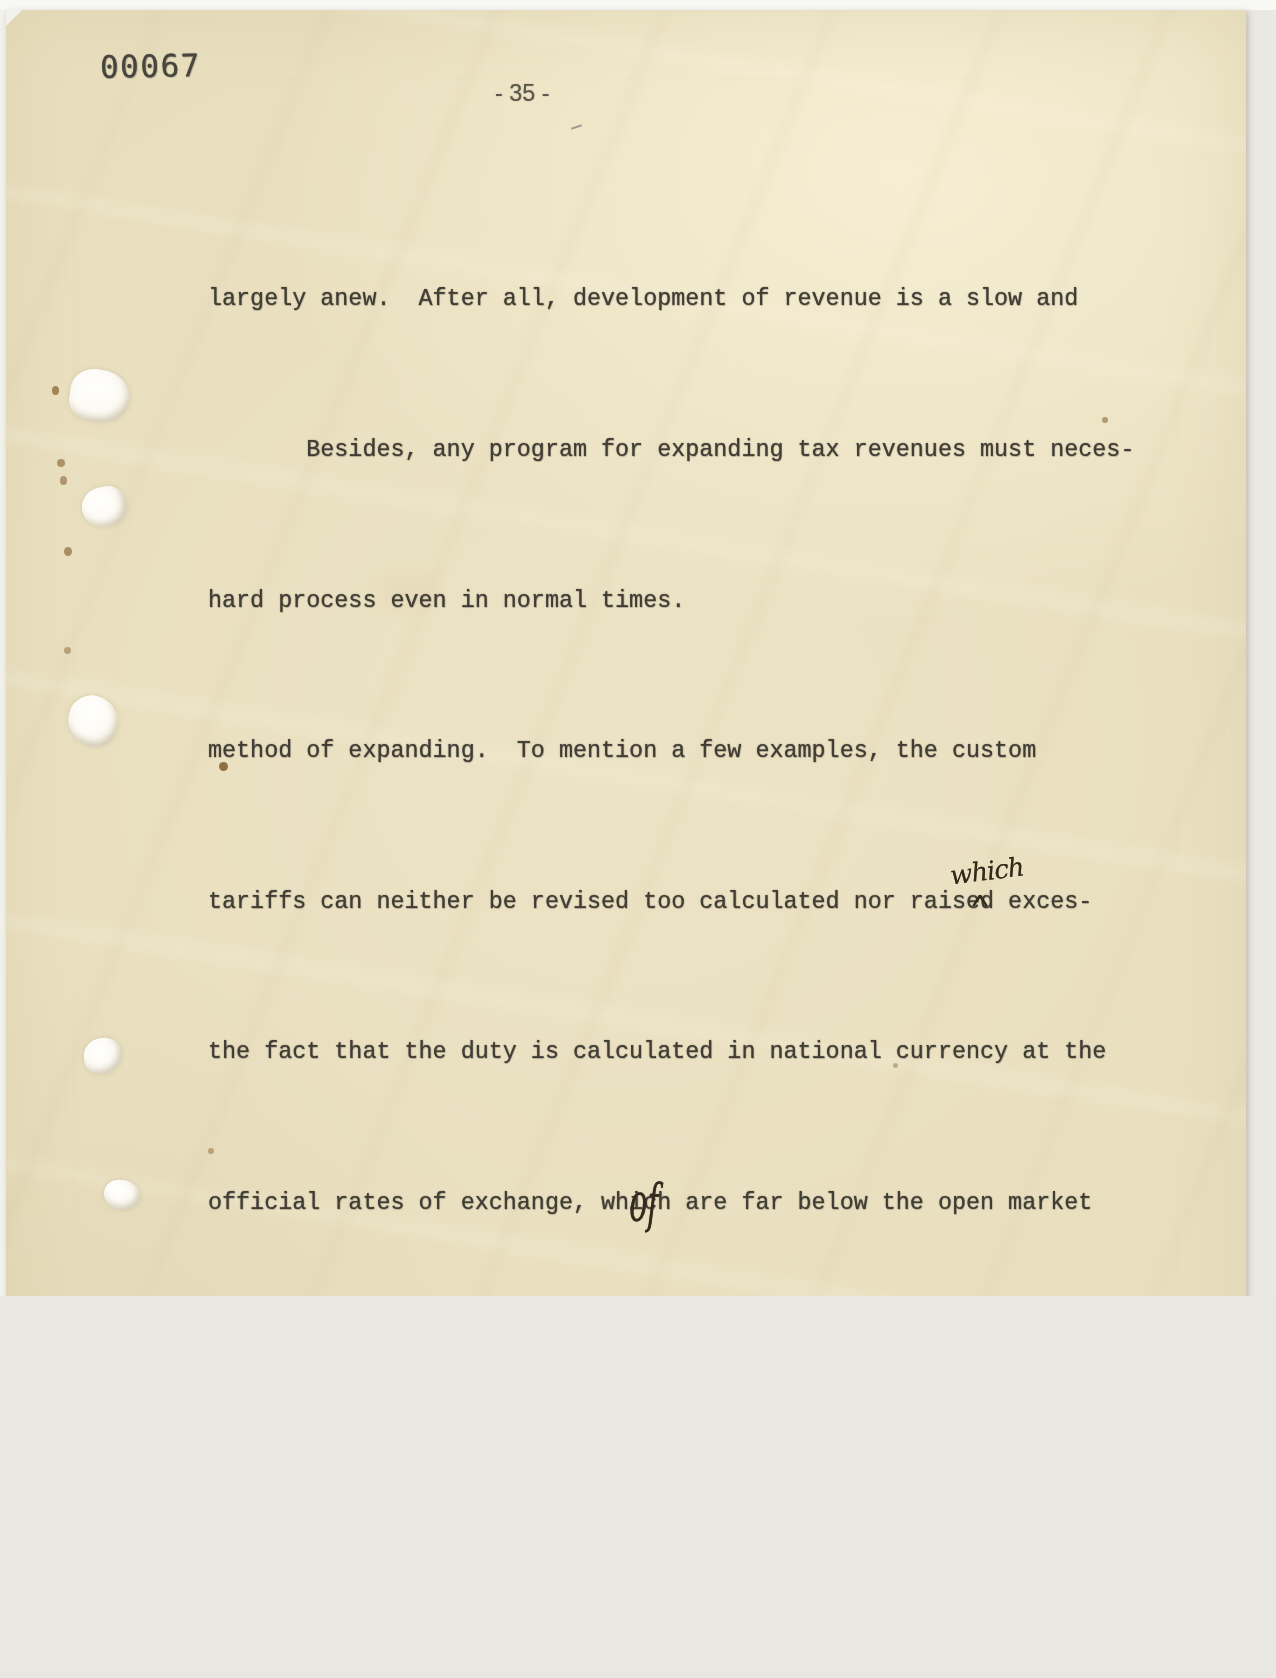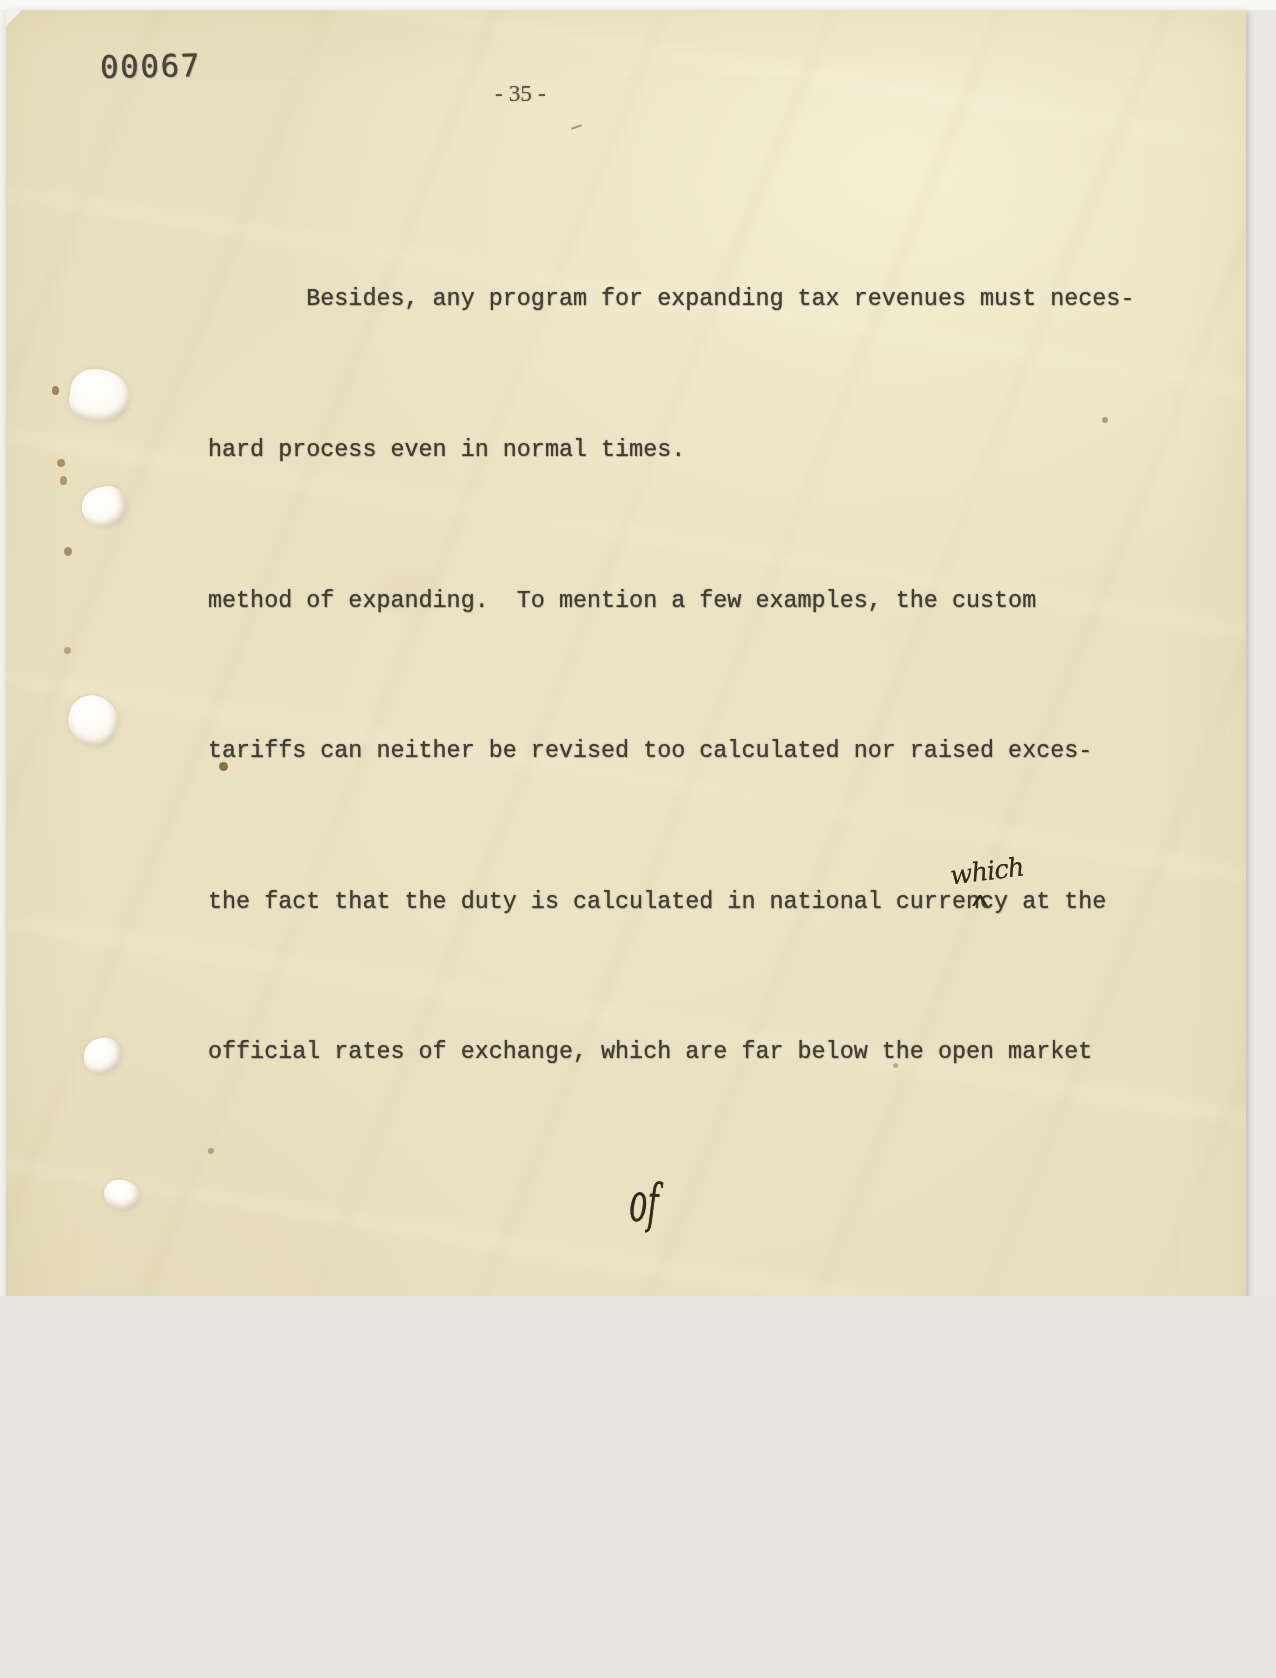--- a/index.html
+++ b/index.html
@@ -19,21 +19,21 @@
     border-top:16px solid #f2f1ec;border-right:16px solid transparent;}
   .wrinkles{position:absolute;left:6px;top:10px;width:1240px;height:1624px;pointer-events:none;
     background:
       repeating-linear-gradient(112deg, rgba(180,165,125,0) 0 130px, rgba(180,165,125,.055) 142px, rgba(180,165,125,0) 156px),
       repeating-linear-gradient(9deg, rgba(255,252,240,0) 0 210px, rgba(255,252,240,.12) 224px, rgba(255,252,240,0) 240px),
       radial-gradient(ellipse 300px 120px at 34% 88%, rgba(200,180,130,.10), rgba(200,180,130,0) 70%);}
 
   .stamp{position:absolute;left:100px;top:48px;font-family:"DejaVu Sans Mono",monospace;
     font-size:31px;letter-spacing:1.5px;color:#47453e;transform:rotate(-1deg);
     text-shadow:0 0 1px rgba(70,68,58,.85), 1px 1px 0 rgba(70,68,58,.2);}
-  .pagenum{position:absolute;left:495px;top:80px;font-family:Liberation Serif, serif;
+  .pagenum{position:absolute;left:495px;top:80px;font-family:Liberation Sans, sans-serif;
     font-size:23.4px;color:#5b574b;white-space:pre;text-shadow:0 0 1.2px rgba(91,87,75,.7);}
 
   .typed{position:absolute;left:208px;top:174px;width:975px;font-family:"Liberation Mono",monospace;
     font-size:23.4px;line-height:50.2px;color:#403d35;white-space:pre;
     text-shadow:0 0 1.2px rgba(62,58,48,.8), .6px .6px 0 rgba(62,58,48,.22);}
 
   .hand{position:absolute;font-family:"DejaVu Serif",serif;font-style:italic;color:#342a1c;}
   .hand-which{left:950px;top:856px;font-size:26px;letter-spacing:-1px;transform:rotate(-7deg);
     text-shadow:0 0 .6px rgba(52,42,28,.8);}
   .hand-caret{left:971px;top:888px;font-size:24px;font-style:normal;
@@ -106,20 +106,21 @@
   <div class="speck sp10"></div>
   <div class="stain1"></div>
   <div class="stain2"></div>
   <div class="pencil-dash"></div>
 
   <div class="stamp">00067</div>
 
   <div class="pagenum">- 35 -</div>
 
   <div class="typed">
+    <div>largely anew.  After all, development of revenue is a slow and</div>
     <div>       Besides, any program for expanding tax revenues must neces-</div>
     <div>hard process even in normal times.</div>
     <div>method of expanding.  To mention a few examples, the custom</div>
     <div>tariffs can neither be revised too calculated nor raised exces-</div>
     <div>the fact that the duty is calculated in national currency at the</div>
     <div>official rates of exchange, which are far below the open market</div>
     
     
     
     

